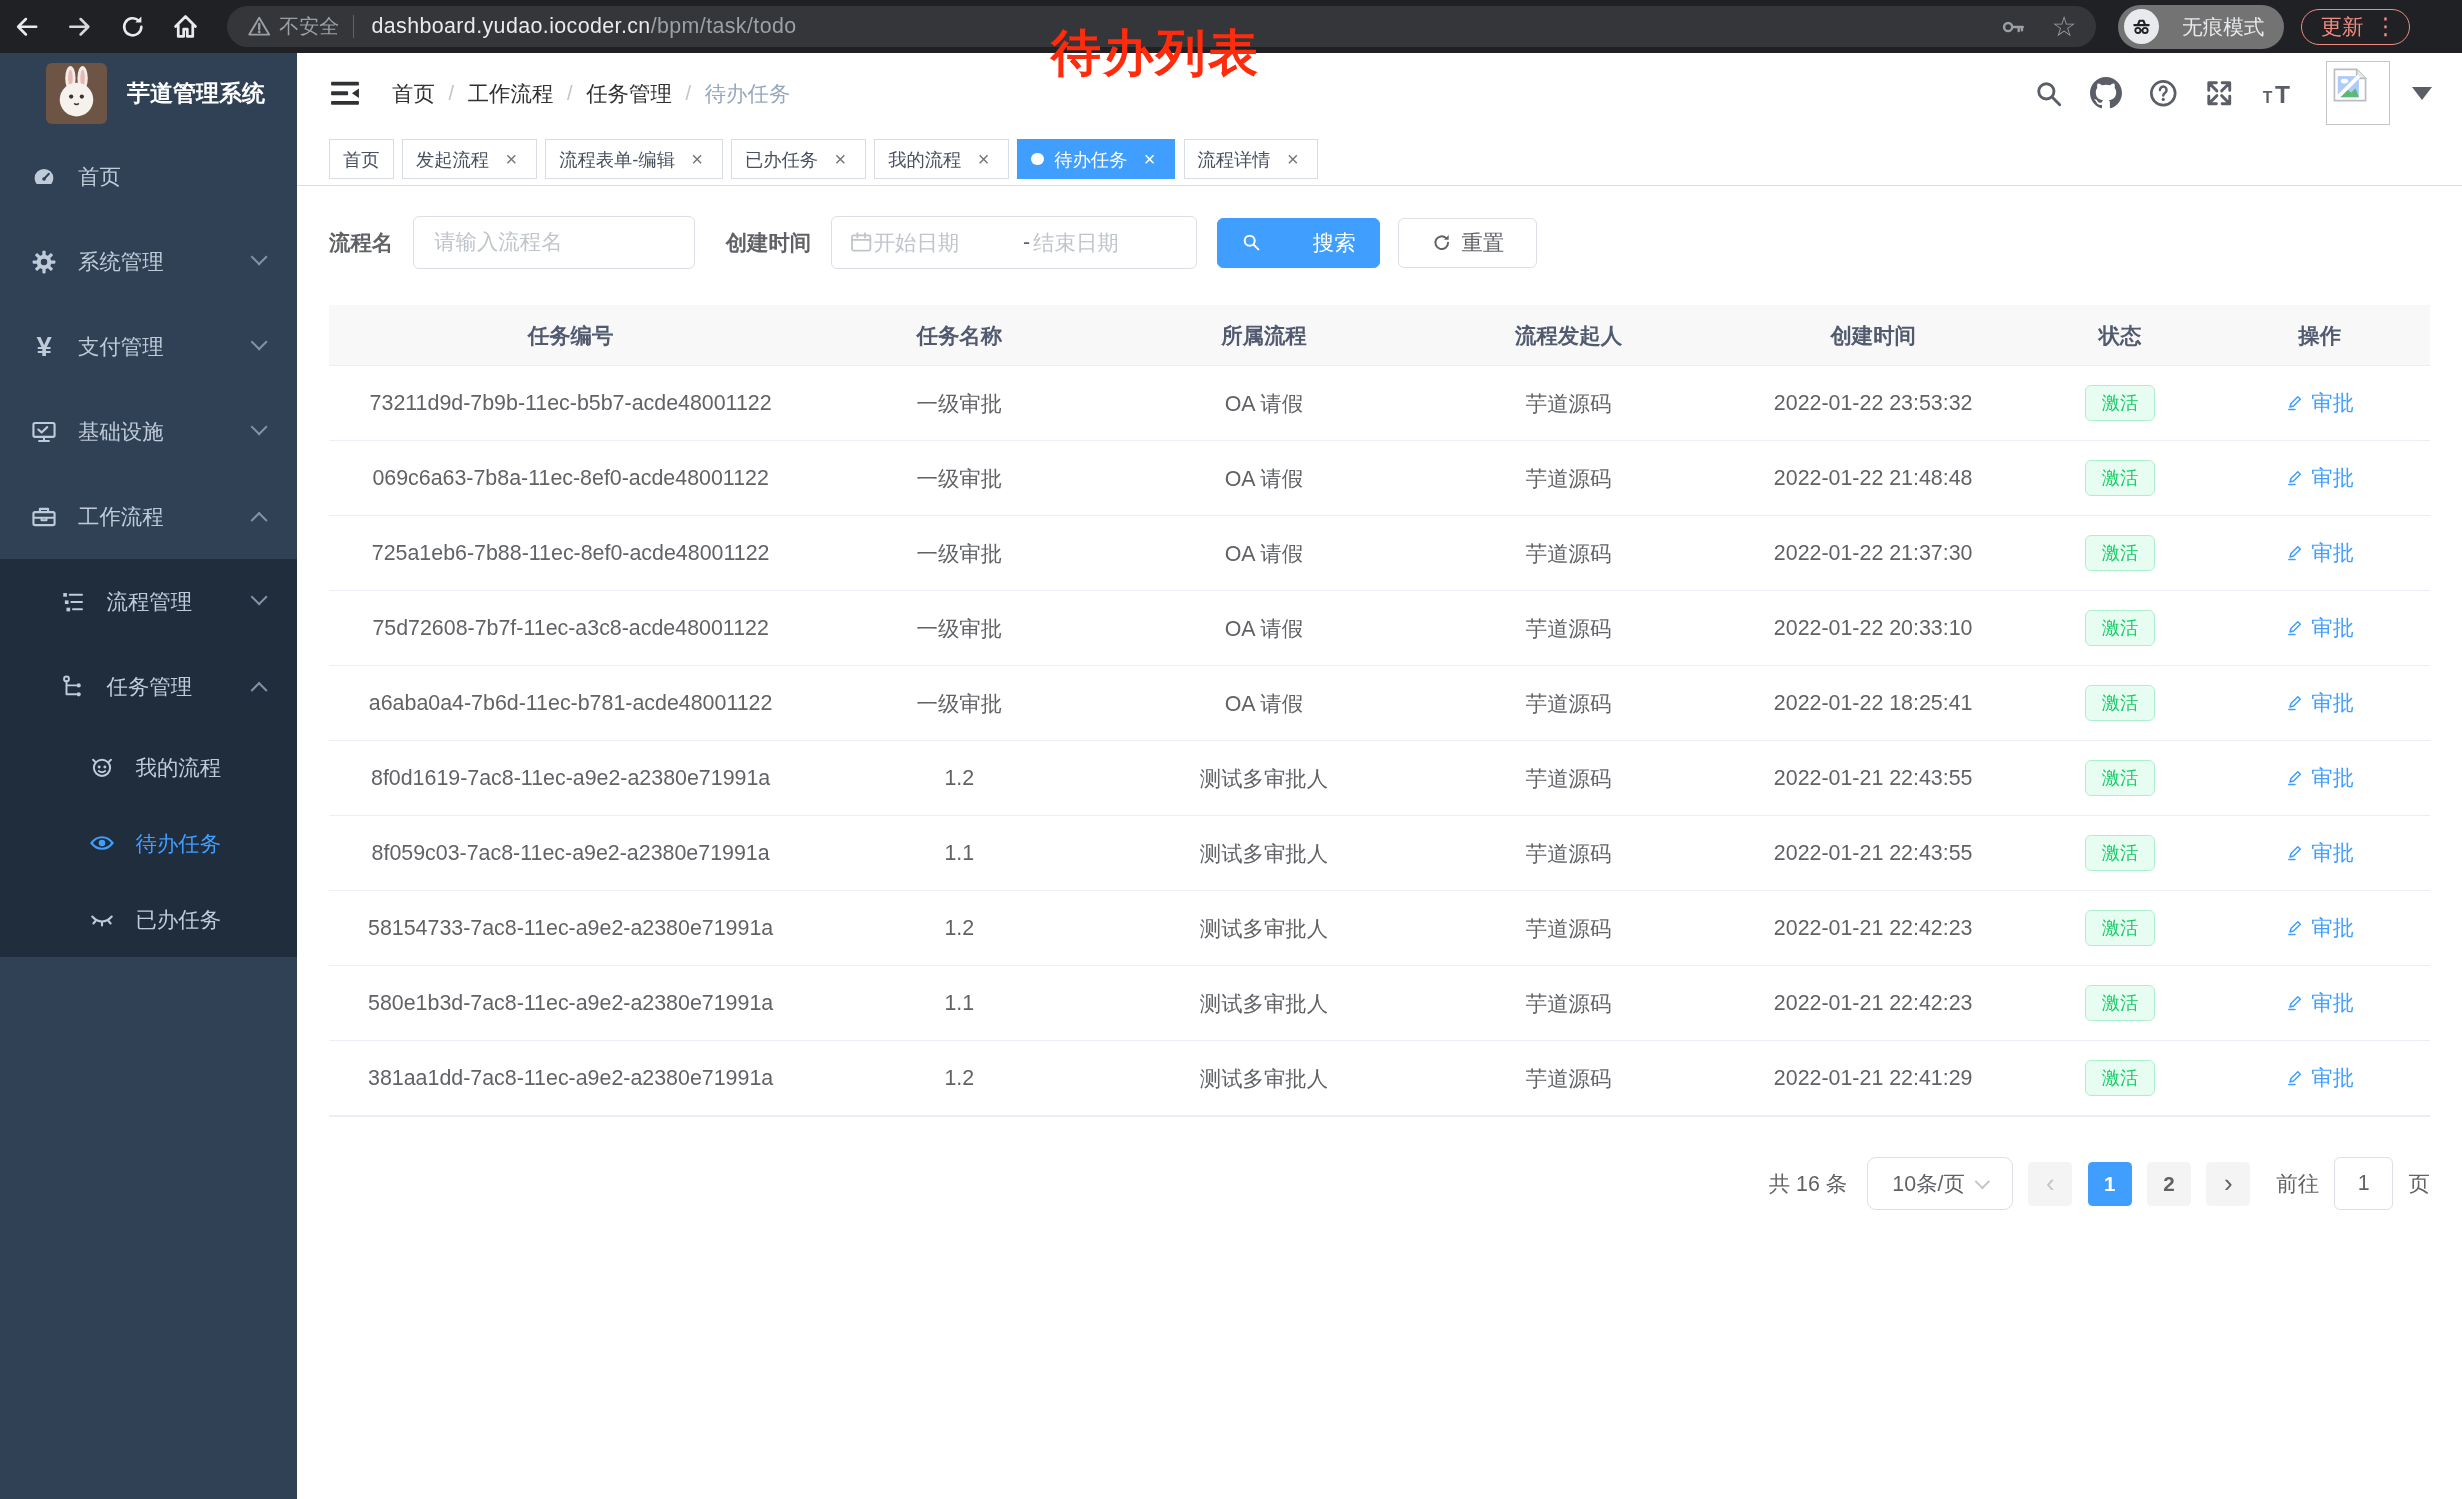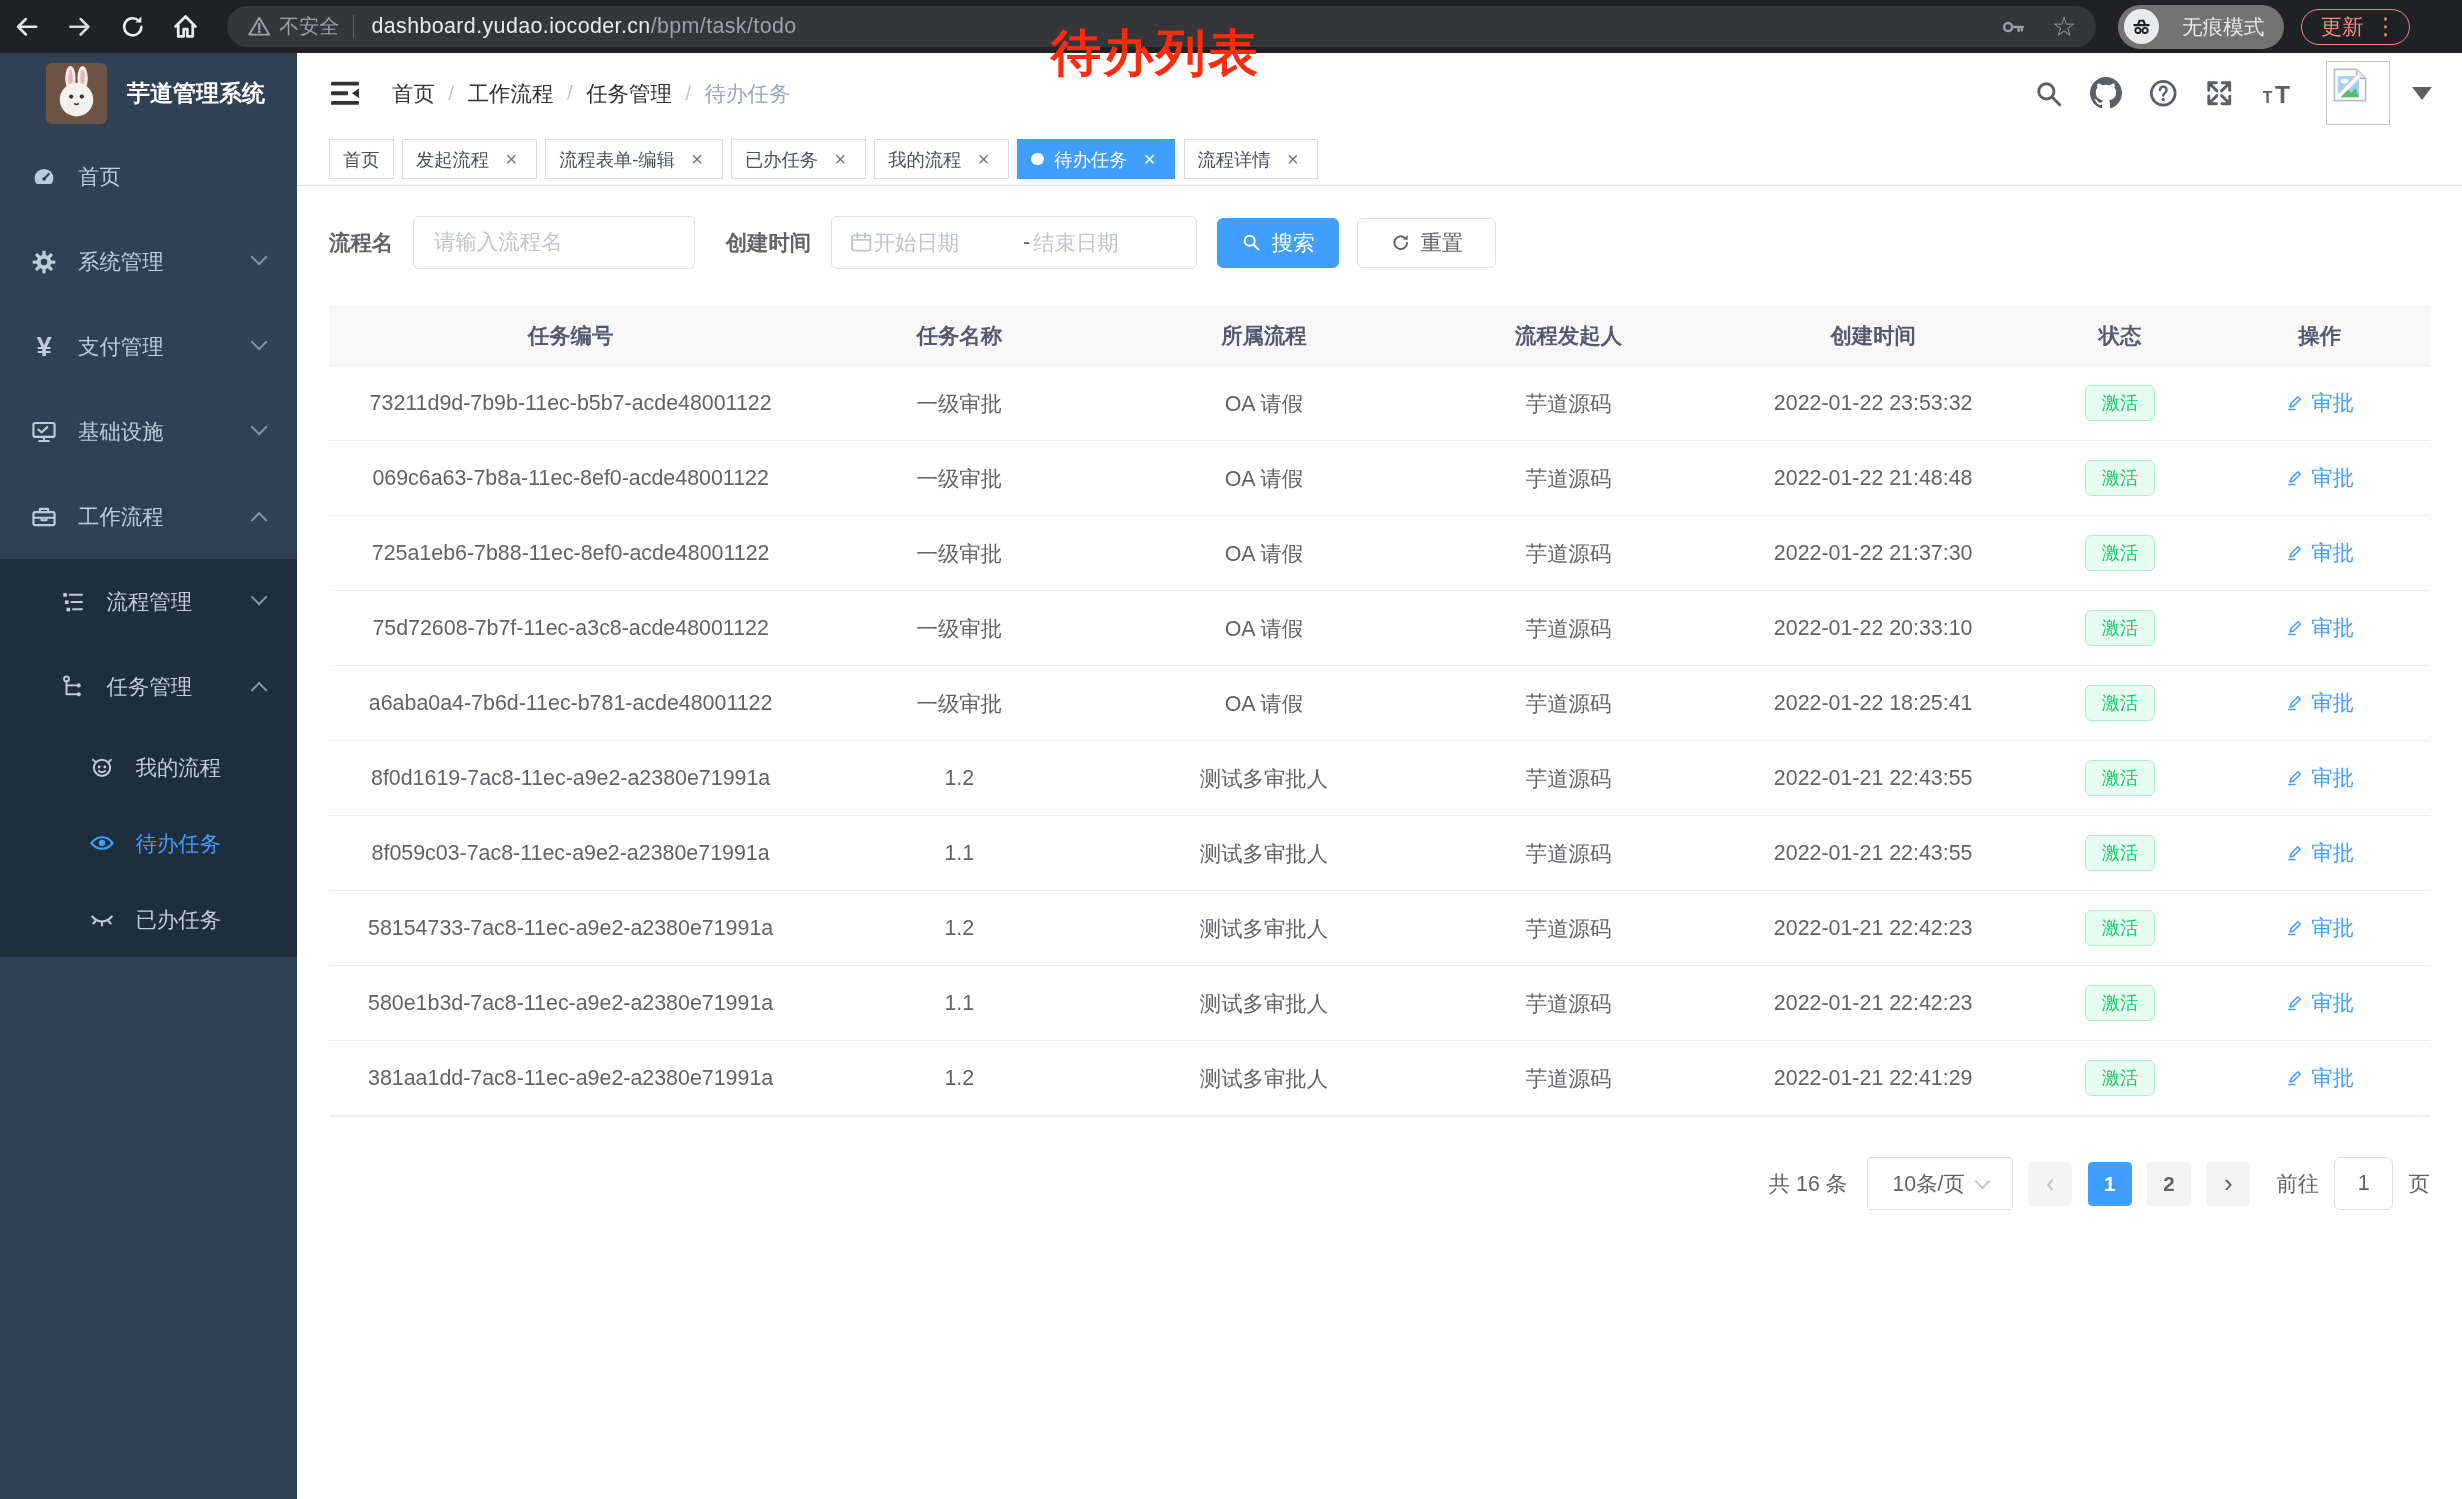--- a/index.html
+++ b/index.html
@@ -102,42 +102,42 @@
   }
   .f-input::placeholder { color:#c0c4cc; }
   .date-label { margin-left:30.5px; }
   .date-box {
     width:366px; height:53px; border:1.5px solid #dcdfe6; border-radius:6.1px; margin-left:20px;
     display:flex; align-items:center; padding:0 17px; cursor:text;
   }
   .date-ph { color:#c0c4cc; font-size:21.4px; flex:1; text-align:left; }
   .date-sep { color:#606266; font-size:21.4px; padding:0 3.1px; }
   .btn { height:50px; border-radius:6.1px; font-size:21.4px; display:flex; align-items:center; justify-content:center; cursor:pointer; white-space:nowrap; }
-  .btn-primary { background:#409eff; color:#fff; border:1.5px solid #409eff; padding:0 23px; margin-left:20px; }
+  .btn-primary { background:#409eff; color:#fff; border:1.5px solid #409eff; padding:0 23px; margin-left:20px;gap:41px; }
   .btn-plain { background:#fff; color:#606266; border:1.5px solid #dcdfe6; padding:0 32px; margin-left:18.3px; }
   .btn .b-icon { margin-right:9.2px; display:flex; }
 
   
   .table { margin-top:35px; width:100%; border-bottom:0.8px solid #ebeef5; }
   .thead { display:flex; background:#f8f8f9; height:61px; align-items:center; border-bottom:0.8px solid #ebeef5; }
   .th { font-size:21.4px; font-weight:700; color:#515a6e; text-align:center; }
   .trow { display:flex; height:75px; align-items:center; border-bottom:0.8px solid #ebeef5; background:#fff; }
   .td { font-size:21.4px; color:#606266; text-align:center; overflow:hidden; white-space:nowrap; }
   .c0{flex:0 0 23%;} .c1{flex:0 0 14%;} .c2{flex:0 0 15%;} .c3{flex:0 0 14%;}
   .c4{flex:0 0 15%;} .c5{flex:0 0 8.5%;} .c6{flex:0 0 10.5%;}
   .badge {
     display:inline-block; padding:6.1px 15.3px; font-size:18.3px; line-height:1.2;
     color:#13ce66; background:#e8fdf2; border:1.5px solid #abefce; border-radius:6.1px;
   }
   .approve { color:#409eff; cursor:pointer; display:inline-flex; align-items:center; gap:6.1px; text-decoration:none; }
 
   
   .pager { margin-top:40px; display:flex; align-items:center; justify-content:flex-end; gap:15.3px; font-size:21.4px; color:#606266; }
   .pg-total { margin-right:4.6px; }
-  .pg-size { width:146px; height:53px; border:1.5px solid #dcdfe6; border-radius:3px; display:flex; align-items:center; justify-content:center; gap:12.2px; cursor:pointer; }
+  .pg-size { width:146px; height:53px; border:1.5px solid #dcdfe6; border-radius:9px; display:flex; align-items:center; justify-content:center; gap:12.2px; cursor:pointer; }
   .pg-size .sel-chev { width:10.7px; height:10.7px; border-right:2.3px solid #c0c4cc; border-bottom:2.3px solid #c0c4cc; transform:rotate(45deg); margin-top:-4.6px; }
   .pg-btn { min-width:44px; height:44px; border-radius:4.6px; background:#f4f4f5; display:flex; align-items:center; justify-content:center; font-size:20.6px; font-weight:700; color:#606266; cursor:pointer; }
   .pg-btn.arrow { font-size:26px; font-weight:400; }
   .pg-prev { color:#c0c4cc; }
   .pg-btn.active { background:#409eff; color:#fff; cursor:default; }
   .pg-goto-input { width:59px; height:53px; border:1.5px solid #dcdfe6; border-radius:6.1px; text-align:center; font-size:21.4px; color:#606266; outline:none; font-family:inherit; }
 </style>
 </head>
 <body>
 

